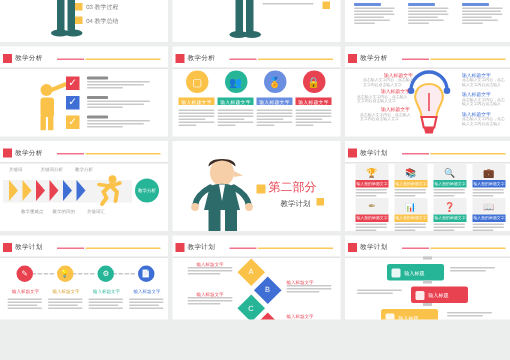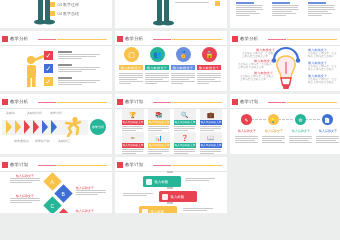--- a/index.html
+++ b/index.html
@@ -314,20 +314,39 @@
 
     <div class="circ" style="left:90px;top:25px;width:16px;height:16px;background:#27b597;font-size:3px;text-align:center;line-height:4px;">
         <span>教学分析</span>
       </div>
 
     <div style="position:absolute;left:14px;top:45px;font-size:3px;color:#9a9a9a;">教学重难点</div>
     <div style="position:absolute;left:35px;top:45px;font-size:3px;color:#9a9a9a;">教学的目的</div>
     <div style="position:absolute;left:58px;top:45px;font-size:3px;color:#9a9a9a;">关键词汇</div>
   </div>
 
+  <div class="slide">
+    <svg style="position:absolute;left:12px;top:10px;" width="44" height="50" viewBox="0 0 44 50">
+      <ellipse cx="21" cy="11" rx="8" ry="9" fill="#f6cfa8"></ellipse>
+      <path d="M12 7 Q21 -1 30 7 Q30 2 21 2 Q12 2 12 7Z" fill="#3a2a22"></path>
+      <path d="M29 10 L35 13 L29 14Z" fill="#f6cfa8"></path>
+      <path d="M13 20 Q21 17 29 20 L33 36 L9 36Z" fill="#2d6b6b"></path>
+      <path d="M19 19 L21 30 L23 19Z" fill="#fff"></path>
+      <path d="M13 21 Q4 26 3 33" stroke="#2d6b6b" stroke-width="4" fill="none" stroke-linecap="round"></path>
+      <path d="M29 21 Q38 26 39 33" stroke="#2d6b6b" stroke-width="4" fill="none" stroke-linecap="round"></path>
+      <circle cx="3" cy="34" r="2.6" fill="#f6cfa8"></circle>
+      <circle cx="39" cy="34" r="2.6" fill="#f6cfa8"></circle>
+      <rect x="12" y="36" width="8" height="14" fill="#2d6b6b"></rect>
+      <rect x="23" y="36" width="8" height="14" fill="#2d6b6b"></rect>
+    </svg>
+    <div class="sec-sq" style="left:56px;top:29px;"></div>
+    <div class="sec-t1" style="left:64px;top:25px;">第二部分</div>
+    <div class="sec-t2" style="left:72px;top:38px;">教学计划</div>
+    <div class="sec-sq" style="left:96px;top:38px;width:5px;height:5px;"></div>
+  </div>
 
   <div class="slide">
     <div class="hdr">
       <div class="sq"></div>
       <div class="ttl">教学计划</div>
       <div class="bar-pink"></div>
       <div class="bar-yellow"></div>
       <div class="rule"></div>
     </div>
 

